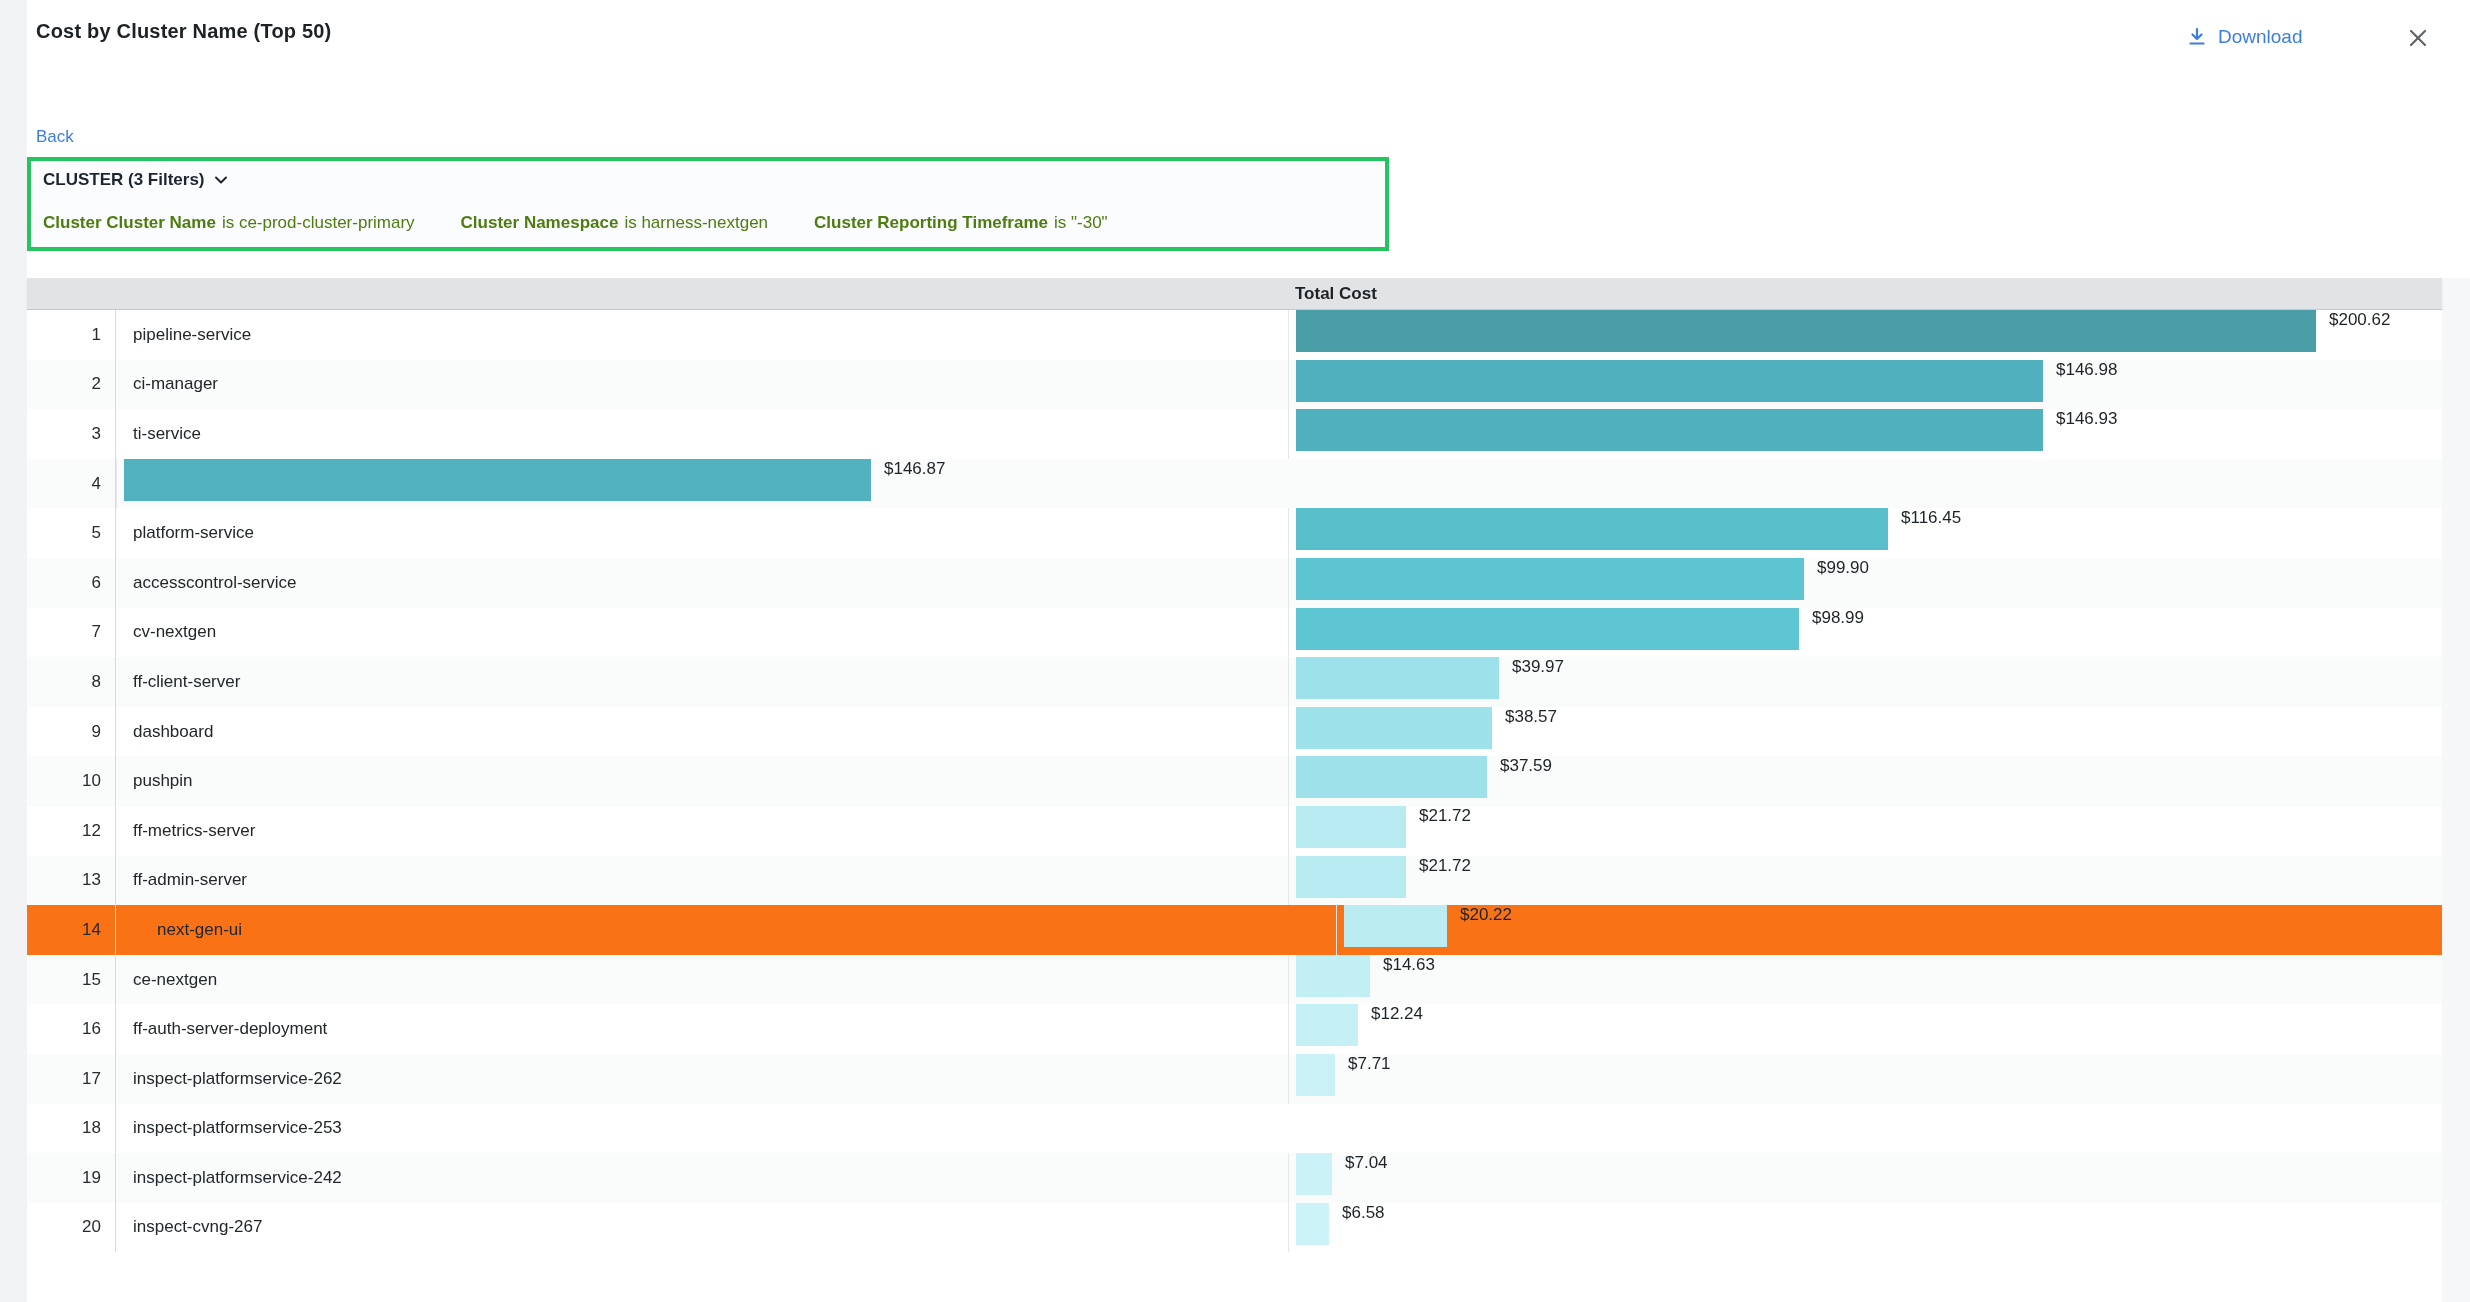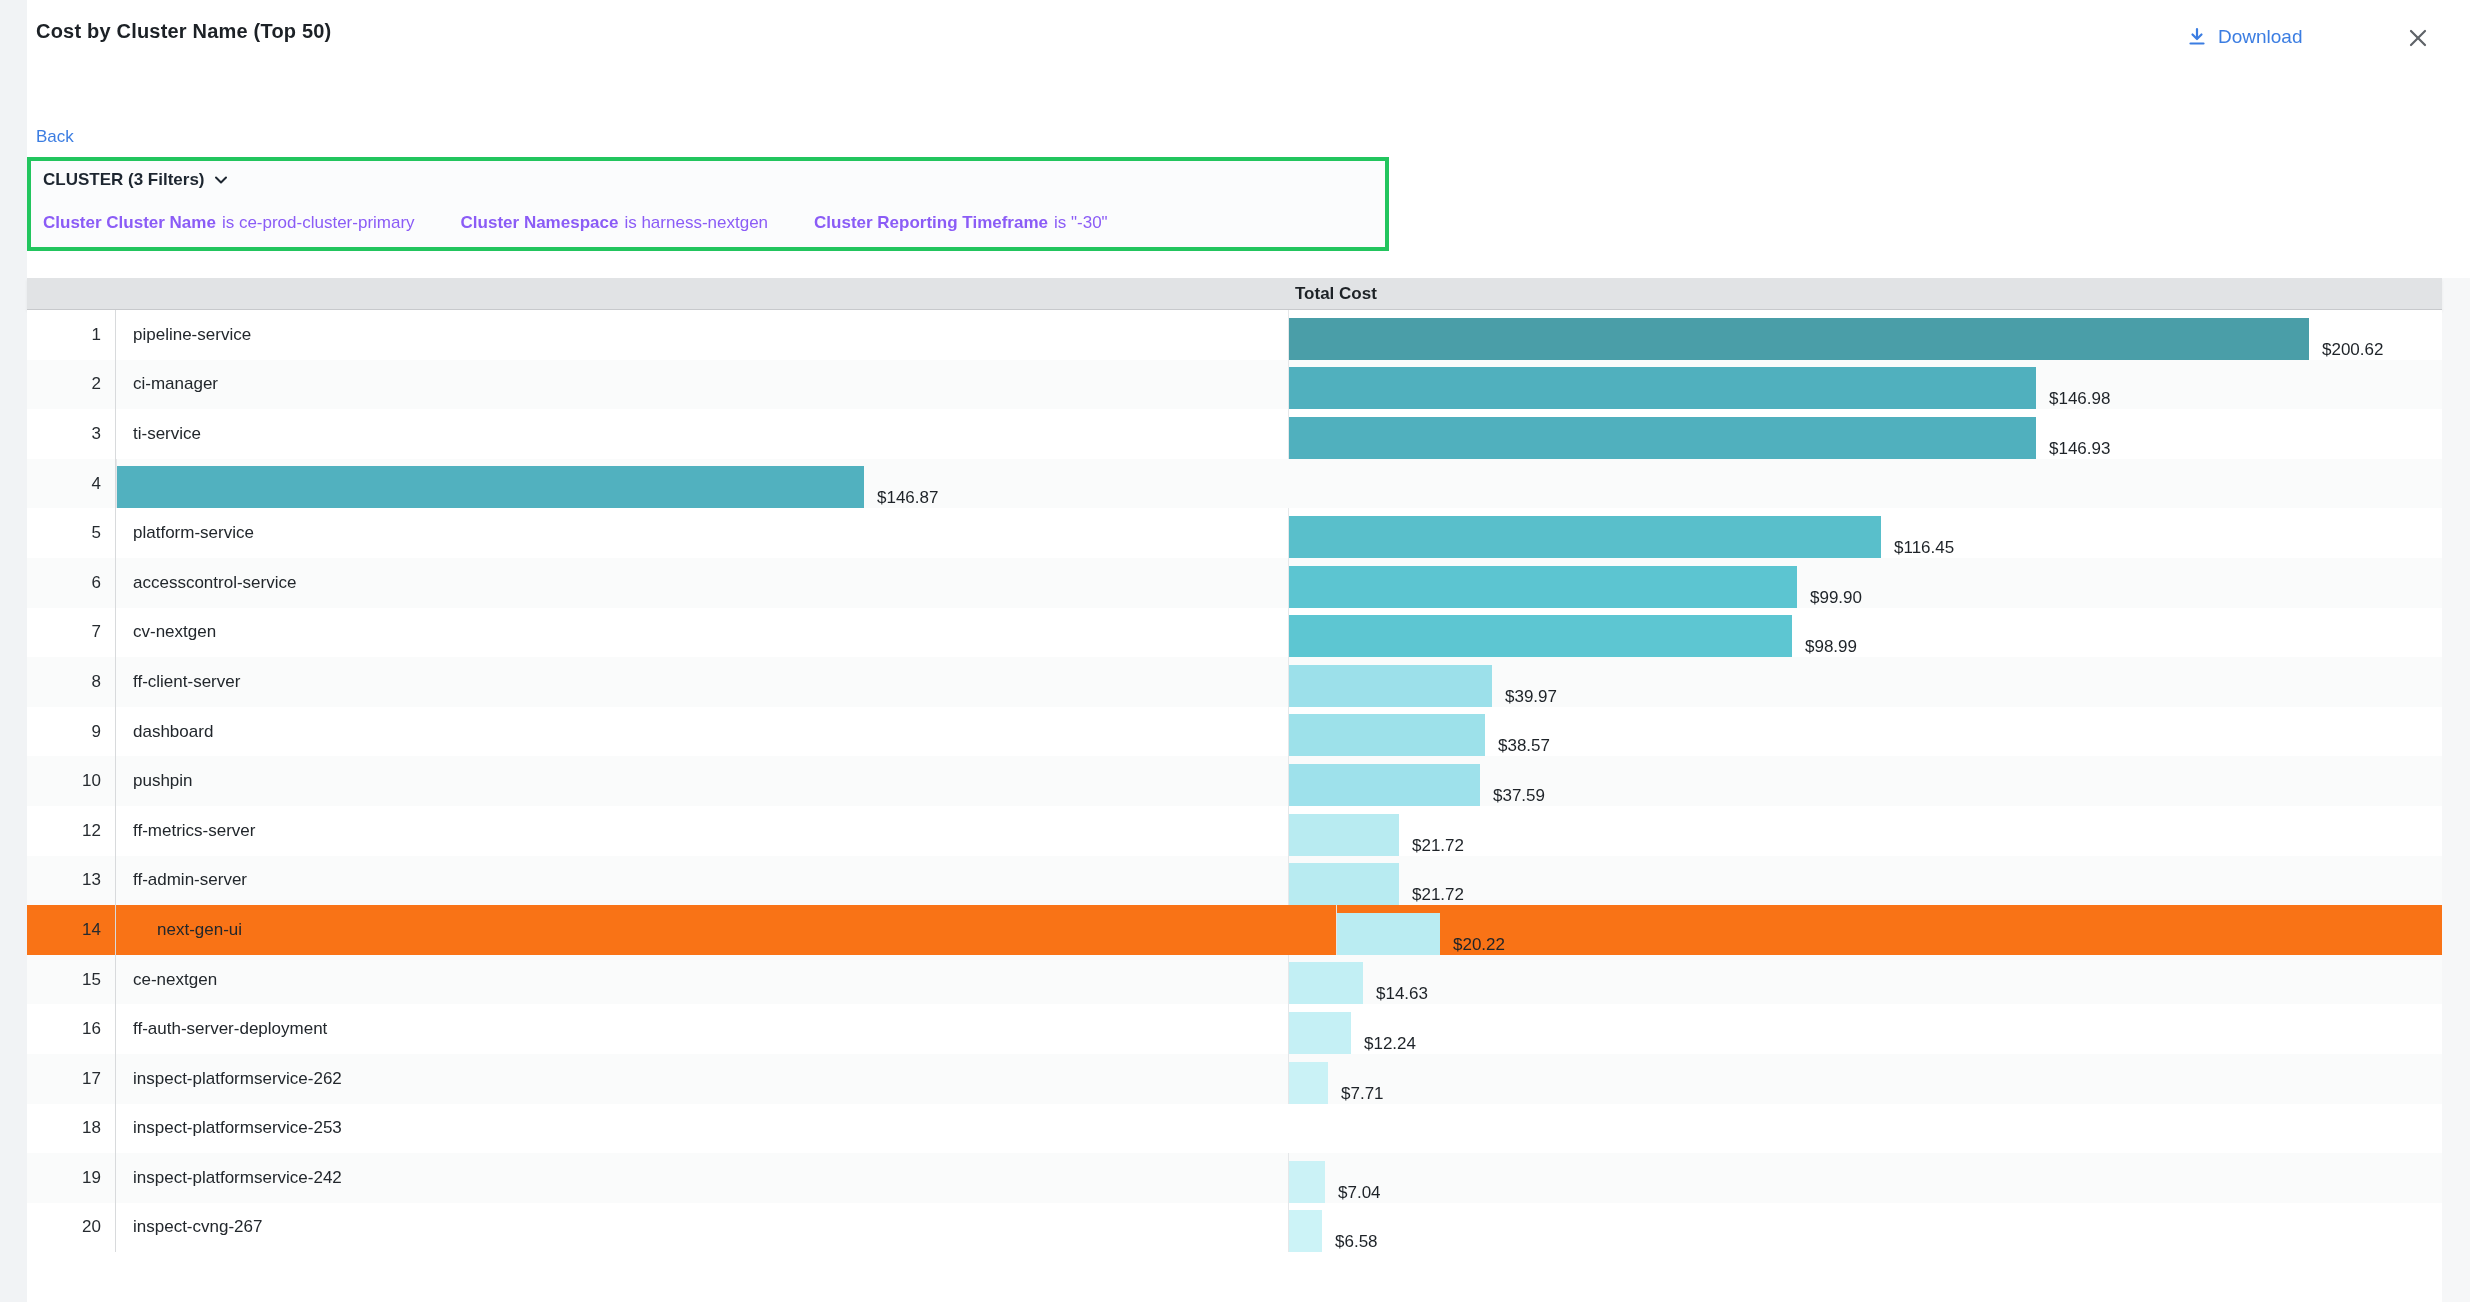--- a/index.html
+++ b/index.html
@@ -17,39 +17,39 @@
   .close-btn { position:absolute; left:2404px; top:24px; width:28px; height:28px; display:flex;
                align-items:center; justify-content:center; cursor:pointer; }
 
   .back-link { position:absolute; left:36px; top:127px; font-size:17px; color:#3b7de2; cursor:pointer; text-decoration:none; }
 
   .filter-panel { position:absolute; left:27px; top:157px; width:1362px; height:94px;
                   border:4px solid #22c55e; background:#fbfcfd; }
   .filter-group { position:absolute; left:12px; top:9px; display:flex; align-items:center; gap:9px;
                   font-size:17px; font-weight:700; color:#1d2630; cursor:pointer; }
   .filter-items { position:absolute; left:12px; top:52px; display:flex; gap:46px; font-size:17px;
-                  color:#8b5cf6; white-space:nowrap; }
+                  color:#4d7c0f; white-space:nowrap; }
   .filter-item .f-field { font-weight:700; margin-right:6px; }
   .filter-item .f-cond  { font-weight:400; }
 
   .thead { position:absolute; left:27px; top:278px; width:2415px; height:32px; background:#e1e3e5;
            border-bottom:1px solid #c7c9cc; box-shadow:0 2px 3px rgba(0,0,0,0.06); }
   .th { position:absolute; top:6px; font-size:17px; font-weight:700; color:#1d2226; }
   .th-name { left:106px;margin-top:24px; }
   .th-cost { left:1268px; }
 
   .tbody { position:absolute; left:27px; top:310px; width:2415px; height:992px; }
   .row { display:flex; align-items:stretch; height:49.6px; background:#ffffff; }
   .row:nth-child(even) { background:#fafbfb; }
   .row.highlighted { background:#f97316;gap:24px; }
   .cell-num  { width:89px; border-right:1px solid #d8dadc; display:flex; align-items:center;
                justify-content:flex-end; padding-right:14px; font-size:17px; color:#262b30; }
   .cell-name { width:1172px; display:flex; align-items:center; padding-left:17px;
                font-size:17px; color:#22272c; }
-  .cell-cost { flex:1; border-left:1px solid #e5e7e9; display:flex; align-items:flex-end; }
+  .cell-cost { flex:1; border-left:1px solid #e5e7e9; display:flex; align-items:flex-start; padding-left:7px; }
   .bar { height:42px; flex:0 0 auto; }
   .bar-label { margin-left:13px; font-size:17px; color:#1e2328; white-space:nowrap; }
 </style>
 </head>
 <body>
 
 <div class="canvas">
   <div class="gutter-left"></div>
   <div class="gutter-right"></div>
 

